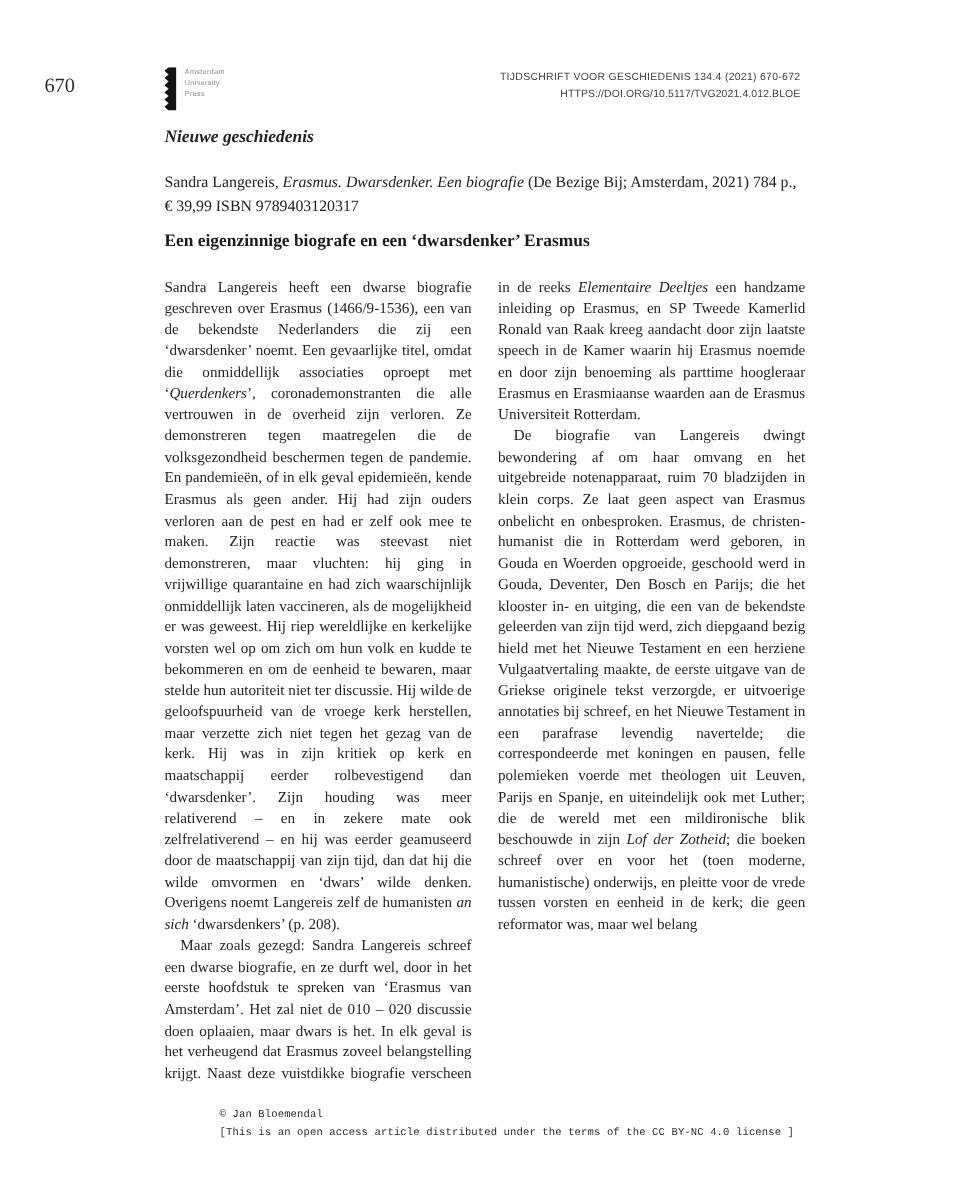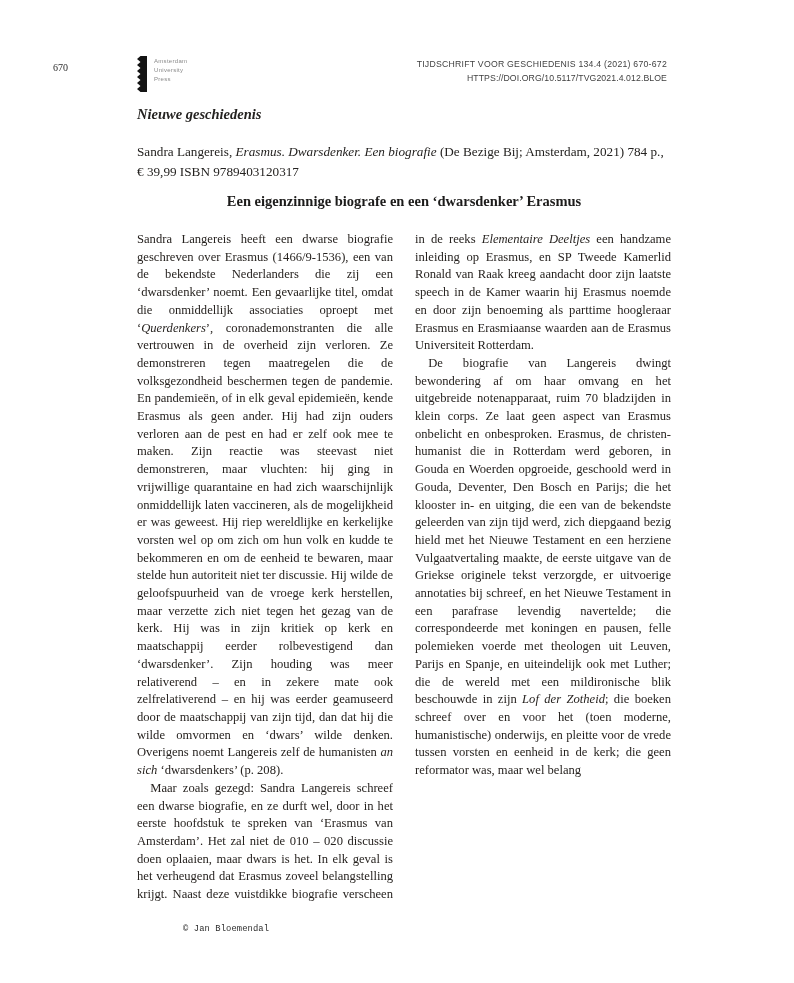--- a/index.html
+++ b/index.html
@@ -10,21 +10,21 @@
     font-family: "Liberation Serif", serif;
   }
   .page {
     position: relative;
     width: 794px; height: 983px;
     background: #ffffff;
     overflow: hidden;
   }
   .page-number {
     position: absolute; left: 37px; top: 62px;
-    font-size: 10px; color: #2b2b2b; margin-left: 16px;
+    font-size: 17px; color: #2b2b2b;
   }
   .logo {
     position: absolute; left: 137px; top: 56px;
     display: flex; align-items: flex-start;
   }
   .logo svg { display: block; }
   .logo-text {
     margin-left: 7px; padding-top: 1px;
     font-family: "Liberation Sans", sans-serif;
     font-size: 6px; line-height: 9px;
@@ -41,21 +41,21 @@
   .section-label {
     position: absolute; left: 137px; top: 106px;
     font-style: italic; font-size: 14.5px; color: #242220; font-weight: bold;
   }
   .citation {
     position: absolute; left: 137px; top: 142px; width: 534px;
     font-size: 13.2px; line-height: 19.5px; color: #242220;
   }
   .review-title {
     position: absolute; left: 137px; top: 193px; width: 534px;
-    font-weight: bold; font-size: 14.5px; color: #1c1b1a; text-align: center;
+    font-weight: bold; font-size: 14.5px; color: #1c1b1a;
   }
   .review-body {
     position: absolute; left: 137px; top: 231px;
     width: 534px; height: 688px;
     column-count: 2; column-gap: 22px; column-fill: auto;
     overflow: hidden;
     font-size: 12.6px; line-height: 17.7px;
     text-align: justify;
     color: #272320;
     hyphens: auto; -webkit-hyphens: auto;
@@ -103,15 +103,16 @@
   <div class="review-title">Een eigenzinnige biografe en een ‘dwarsdenker’ Erasmus</div>
 
   <div class="review-body">
       <p class="first"><span>Sandra Langereis heeft een dwarse biografie geschreven over Erasmus (1466/9-1536), een van de bekendste Nederlanders die zij een ‘dwarsdenker’ noemt. Een gevaarlijke titel, omdat die onmiddellijk associaties oproept met ‘</span><em>Querdenkers</em><span>’, coronademonstranten die alle vertrouwen in de overheid zijn verloren. Ze demonstreren tegen maatregelen die de volksgezondheid beschermen tegen de pandemie. En pandemieën, of in elk geval epidemieën, kende Erasmus als geen ander. Hij had zijn ouders verloren aan de pest en had er zelf ook mee te maken. Zijn reactie was steevast niet demonstreren, maar vluchten: hij ging in vrijwillige quarantaine en had zich waarschijnlijk onmiddellijk laten vaccineren, als de mogelijkheid er was geweest. Hij riep wereldlijke en kerkelijke vorsten wel op om zich om hun volk en kudde te bekommeren en om de eenheid te bewaren, maar stelde hun autoriteit niet ter discussie. Hij wilde de geloofspuurheid van de vroege kerk herstellen, maar verzette zich niet tegen het gezag van de kerk. Hij was in zijn kritiek op kerk en maatschappij eerder rolbevestigend dan ‘dwarsdenker’. Zijn houding was meer relativerend – en in zekere mate ook zelfrelativerend – en hij was eerder geamuseerd door de maatschappij van zijn tijd, dan dat hij die wilde omvormen en ‘dwars’ wilde denken. Overigens noemt Langereis zelf de humanisten </span><em>an sich</em><span> ‘dwarsdenkers’ (p. 208).</span></p>
       <p><span>Maar zoals gezegd: Sandra Langereis schreef een dwarse biografie, en ze durft wel, door in het eerste hoofdstuk te spreken van ‘Erasmus van Amsterdam’. Het zal niet de 010 – 020 discussie doen oplaaien, maar dwars is het. In elk geval is het verheugend dat Erasmus zoveel belangstelling krijgt. Naast deze vuistdikke biografie verscheen in de reeks </span><em>Elementaire Deeltjes</em><span> een handzame inleiding op Erasmus, en SP Tweede Kamerlid Ronald van Raak kreeg aandacht door zijn laatste speech in de Kamer waarin hij Erasmus noemde en door zijn benoeming als parttime hoogleraar Erasmus en Erasmiaanse waarden aan de Erasmus Universiteit Rotterdam.</span></p>
       <p><span>De biografie van Langereis dwingt bewondering af om haar omvang en het uitgebreide notenapparaat, ruim 70 bladzijden in klein corps. Ze laat geen aspect van Erasmus onbelicht en onbesproken. Erasmus, de christen-humanist die in Rotterdam werd geboren, in Gouda en Woerden opgroeide, geschoold werd in Gouda, Deventer, Den Bosch en Parijs; die het klooster in- en uitging, die een van de bekendste geleerden van zijn tijd werd, zich diepgaand bezig hield met het Nieuwe Testament en een herziene Vulgaatvertaling maakte, de eerste uitgave van de Griekse originele tekst verzorgde, er uitvoerige annotaties bij schreef, en het Nieuwe Testament in een parafrase levendig navertelde; die correspondeerde met koningen en pausen, felle polemieken voerde met theologen uit Leuven, Parijs en Spanje, en uiteindelijk ook met Luther; die de wereld met een mildironische blik beschouwde in zijn </span><em>Lof der Zotheid</em><span>; die boeken schreef over en voor het (toen moderne, humanistische) onderwijs, en pleitte voor de vrede tussen vorsten en eenheid in de kerk; die geen reformator was, maar wel belang</span></p>
     </div>
 
   <div class="footer">
     <div>© Jan Bloemendal</div>
+    <div>[This is an open access article distributed under the terms of the CC BY-NC 4.0 license ]</div>
   </div>
 
 </div>
 
 </body></html>

